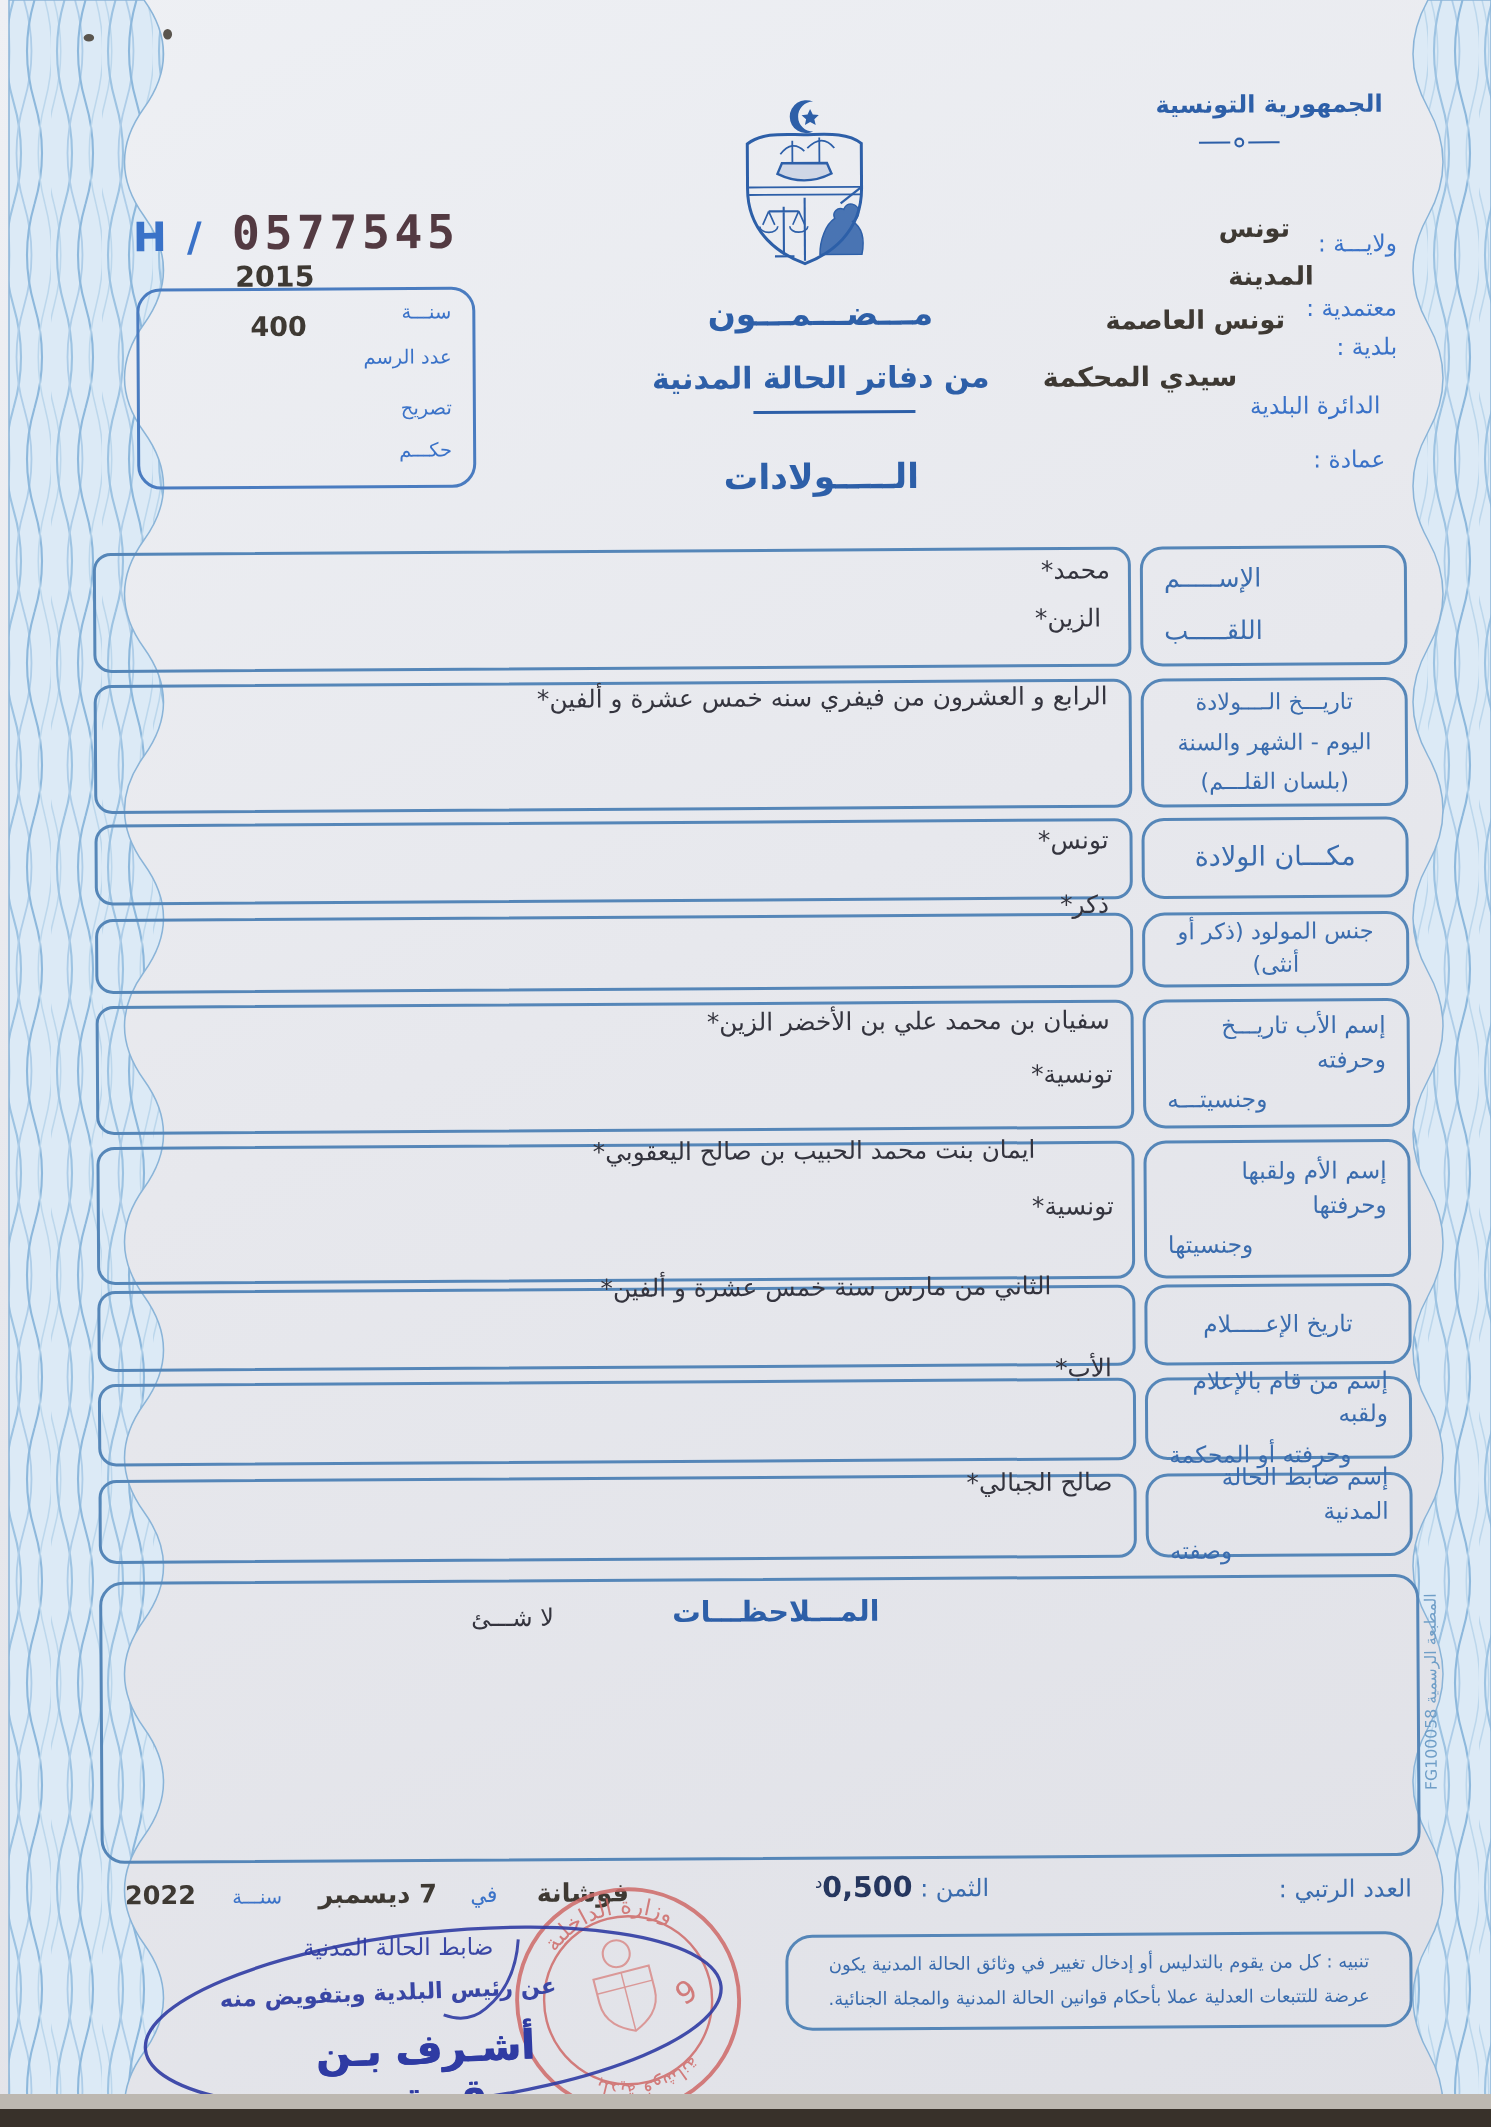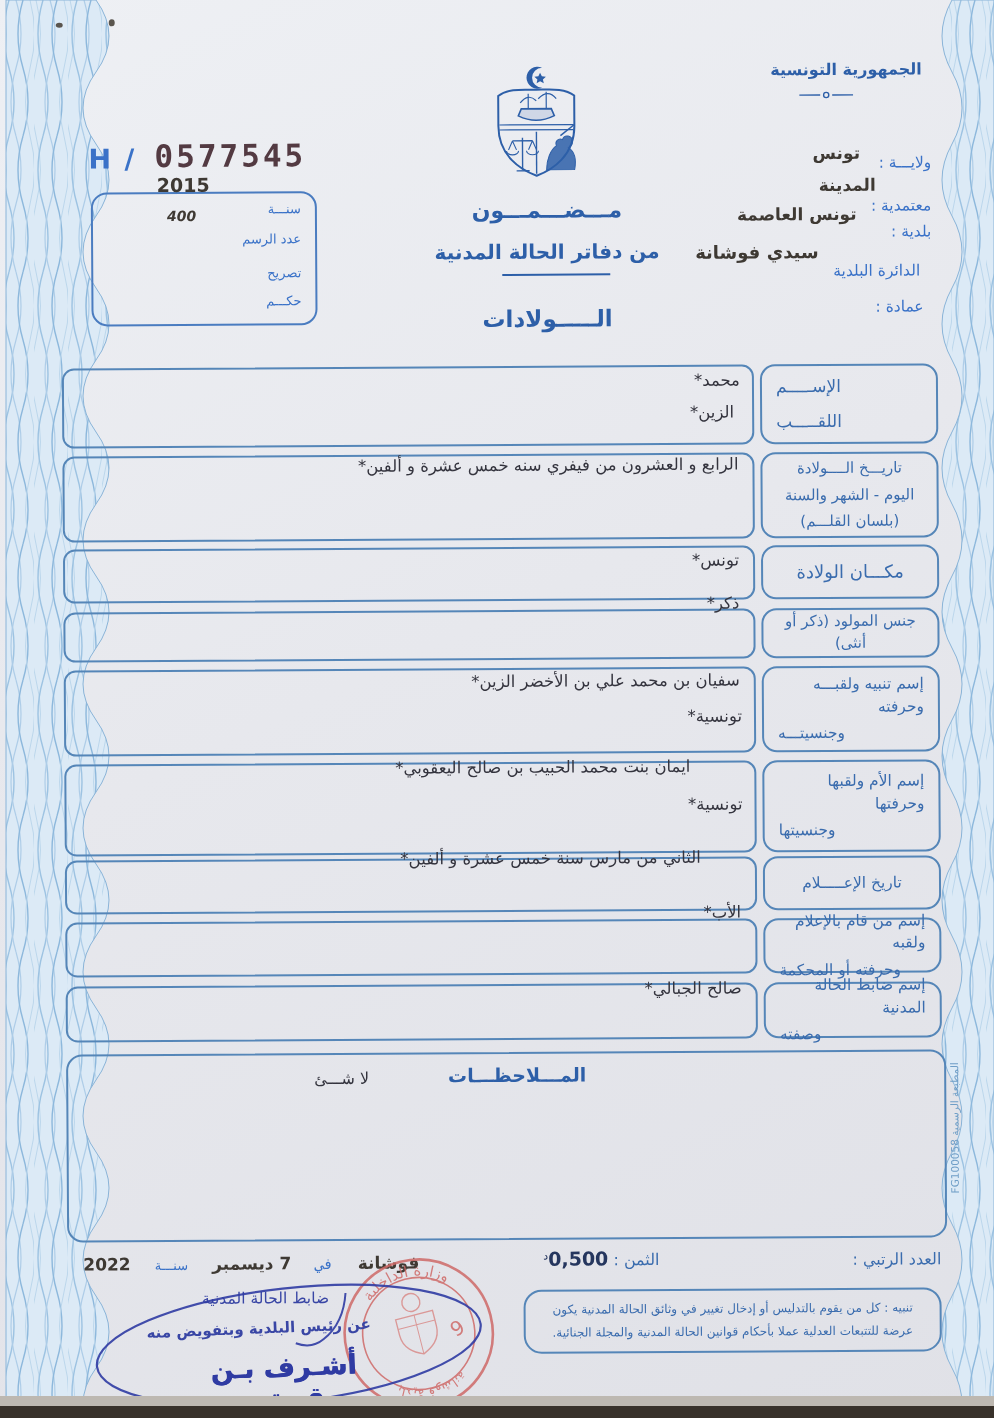--- a/index.html
+++ b/index.html
@@ -12,21 +12,21 @@
   #sheet{position:absolute;inset:0;z-index:2;transform:rotate(-0.35deg);transform-origin:500px 720px;}
   .hand{color:#3e3933;font-weight:bold;}
   
   .republic{left:760px;top:62px;width:180px;text-align:center;font-size:16px;font-weight:bold;color:#2d5fa8;}
   .divider{left:803px;top:92px;}
   .serial-prefix{left:92px;top:141px;font-size:27px;font-weight:bold;color:#3a72c8;direction:ltr;letter-spacing:2px;}
   .serial-number{left:158px;top:136px;font-family:"DejaVu Sans Mono",monospace;font-size:31px;font-weight:bold;color:#533a42;letter-spacing:3px;direction:ltr;}
   .hand-2015{left:160px;top:172px;font-size:19px;z-index:3;}
   .record-box{left:94px;top:190px;width:222px;height:130px;border:2px solid #4a7cc0;border-radius:16px;}
   .rb-lab{position:absolute;font-size:13px;color:#3a72c8;right:14px;white-space:nowrap;}
-  .rb-400{position:absolute;left:74px;top:14px;font-size:14px;font-style:italic;}
+  .rb-400{position:absolute;left:74px;top:14px;font-size:18px;}
   .adm-lab{font-size:15.5px;color:#3a72c8;white-space:nowrap;}
   .adm-val{font-size:17px;white-space:nowrap;}
   
   .crest{left:494px;top:64px;}
   .t1{left:400px;top:198px;width:300px;text-align:center;font-size:22px;font-weight:bold;color:#2d5fa8;}
   .t2{left:380px;top:240px;width:340px;text-align:center;font-size:20px;font-weight:bold;color:#2d5fa8;}
   .t2line{left:505px;top:274px;width:108px;height:2px;background:#2d5fa8;}
   .t3{left:400px;top:306px;width:300px;text-align:center;font-size:23px;font-weight:bold;color:#2d5fa8;letter-spacing:1px;}
   
   .lbox{position:absolute;left:762px;width:178px;border:2px solid #5586b8;border-radius:15px;
@@ -106,21 +106,21 @@
       <circle cx="27" cy="5" r="2.6" fill="none" stroke="#2d5fa8" stroke-width="1.4"></circle>
       <line x1="33" y1="5" x2="54" y2="5" stroke="#2d5fa8" stroke-width="1.4"></line>
     </svg>
 
     <div class="abs adm-lab" style="left:882px;top:156px;">ولايـــة :</div>
     <div class="abs adm-val hand" style="left:816px;top:145px;">تونس</div>
     <div class="abs adm-val hand" style="left:822px;top:177px;">المدينة</div>
     <div class="abs adm-lab" style="left:874px;top:199px;text-align:right;">معتمدية :</div>
     <div class="abs adm-val hand" style="left:740px;top:206px;">تونس العاصمة</div>
     <div class="abs adm-lab" style="left:894px;top:225px;">بلدية :</div>
-    <div class="abs adm-val hand" style="left:698px;top:243px;font-size:18px;">سيدي فوشانة</div>
+    <div class="abs adm-val hand" style="left:698px;top:243px;font-size:18px;">سيدي المحكمة</div>
     <div class="abs adm-lab" style="left:836px;top:264px;">الدائرة البلدية</div>
     <div class="abs adm-lab" style="left:878px;top:300px;">عمادة :</div>
 
     <div class="abs serial-prefix">H /</div>
     <div class="abs serial-number">0577545</div>
     <div class="abs hand hand-2015">2015</div>
     <div class="abs record-box">
       <div class="rb-lab" style="top:8px;">سنـــة</div>
       <div class="rb-lab" style="top:38px;">عدد الرسم</div>
       <div class="rb-lab" style="top:72px;">تصريح</div>
@@ -193,21 +193,21 @@
       <div>اليوم - الشهر والسنة</div>
       <div>(بلسان القلـــم)</div>
     </div>
     <div class="lbox lb2 center">
       <div>مكـــان الولادة</div>
     </div>
     <div class="lbox lb3 center">
       <div>جنس المولود (ذكر أو أنثى)</div>
     </div>
     <div class="lbox lb4 right">
-      <div>إسم تنبيه ولقبـــه وحرفته</div>
+      <div>إسم الأب تاريـــخ وحرفته</div>
       <div>وجنسيتـــه</div>
     </div>
     <div class="lbox lb5 right">
       <div>إسم الأم ولقبها وحرفتها</div>
       <div>وجنسيتها</div>
     </div>
     <div class="lbox lb6 center">
       <div>تاريخ الإعـــــلام</div>
     </div>
     <div class="lbox lb7 right">

